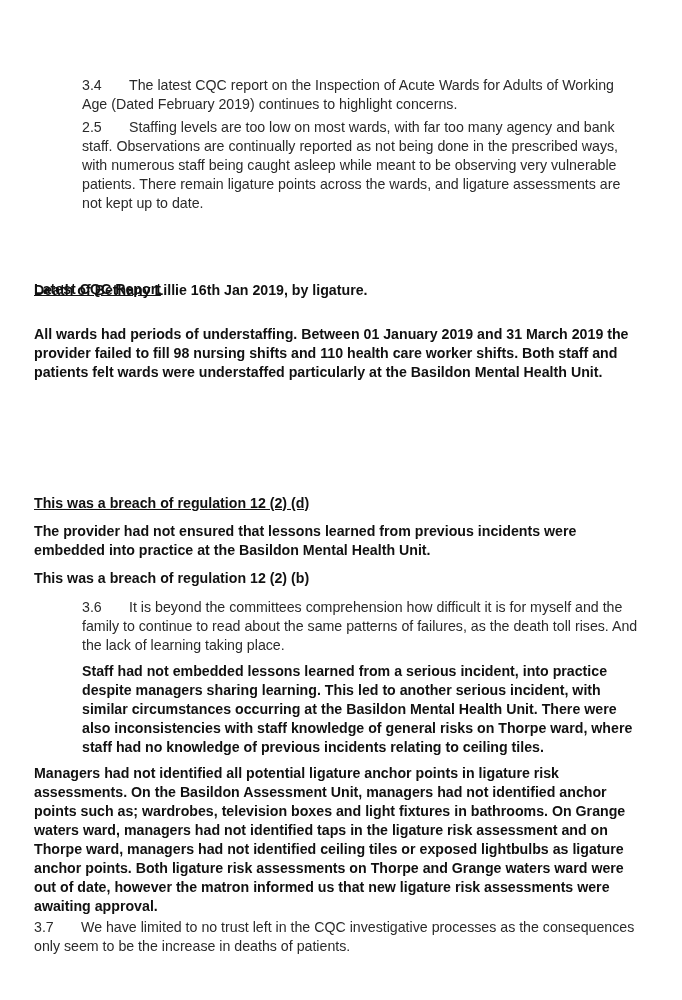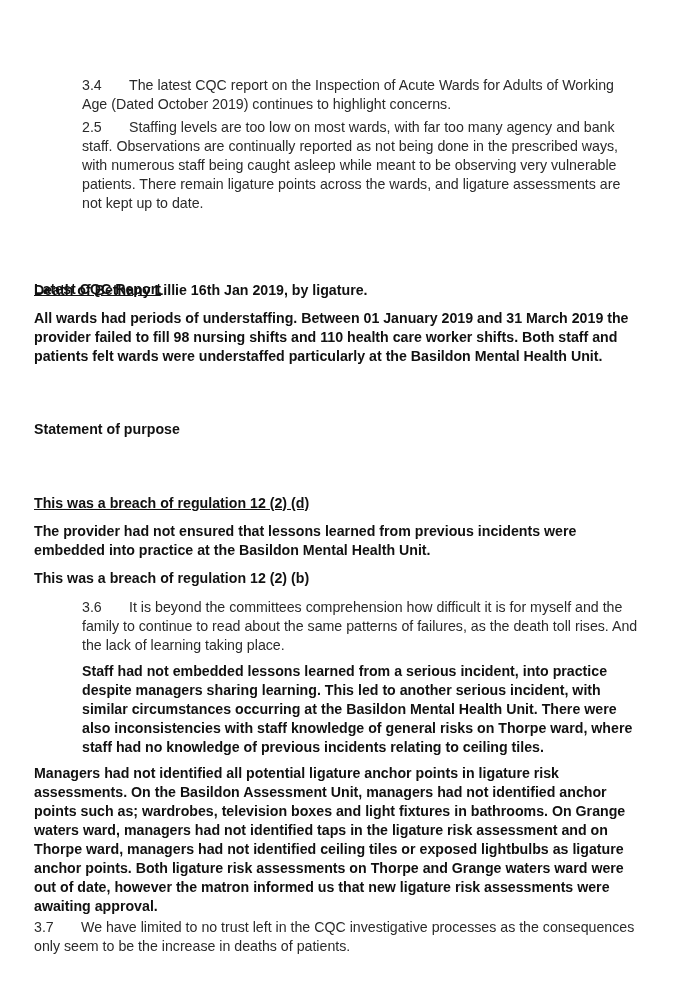--- a/index.html
+++ b/index.html
@@ -19,35 +19,34 @@
     .reg { color: #2a2a2a; }
     .b { font-weight: bold; color: #111; }
     .u { text-decoration: underline; margin-top: 28px; }
   </style>
 </head>
 <body>
 
 <div class="page">
 
   <p class="blk ind reg" style="top:76px;">
-    <span class="num">3.4</span><span>The latest CQC report on the Inspection of Acute Wards for Adults of Working Age (Dated October 2019) continues to highlight concerns.</span>
+    <span class="num">3.4</span><span>The latest CQC report on the Inspection of Acute Wards for Adults of Working Age (Dated February 2019) continues to highlight concerns.</span>
   </p>
 
   <p class="blk ind reg" style="top:118px;">
     <span class="num">2.5</span><span>Staffing levels are too low on most wards, with far too many agency and bank staff. Observations are continually reported as not being done in the prescribed ways, with numerous staff being caught asleep while meant to be observing very vulnerable patients. There remain ligature points across the wards, and ligature assessments are not kept up to date.</span>
   </p>
 
   <p class="blk main b u" style="top:252px;">Latest CQC Report</p>
 
   <p class="blk main b" style="top:281px;">Death of Bethany Lillie 16th Jan 2019, by ligature.</p>
 
-  <p class="blk main b" style="top:309px;">All wards had periods of understaffing. Between 01 January 2019 and 31 March 2019 the provider failed to fill 98 nursing shifts and 110 health care worker shifts. Both staff and patients felt wards were understaffed particularly at the Basildon Mental Health Unit.</p>
+  <p class="blk main b" style="top:325px;">All wards had periods of understaffing. Between 01 January 2019 and 31 March 2019 the provider failed to fill 98 nursing shifts and 110 health care worker shifts. Both staff and patients felt wards were understaffed particularly at the Basildon Mental Health Unit.</p>
 
 
-  <p class="blk main b" style="top:420px;">Statement of purpose</p>
 
 
   <p class="blk main b" style="top:494px;text-decoration:underline;">This was a breach of regulation 12 (2) (d)</p>
 
   <p class="blk main b" style="top:522px;">The provider had not ensured that lessons learned from previous incidents were embedded into practice at the Basildon Mental Health Unit.</p>
 
   <p class="blk main b" style="top:569px;">This was a breach of regulation 12 (2) (b)</p>
 
   <p class="blk ind reg" style="top:598px;">
     <span class="num">3.6</span><span>It is beyond the committees comprehension how difficult it is for myself and the family to continue to read about the same patterns of failures, as the death toll rises. And the lack of learning taking place.</span>

